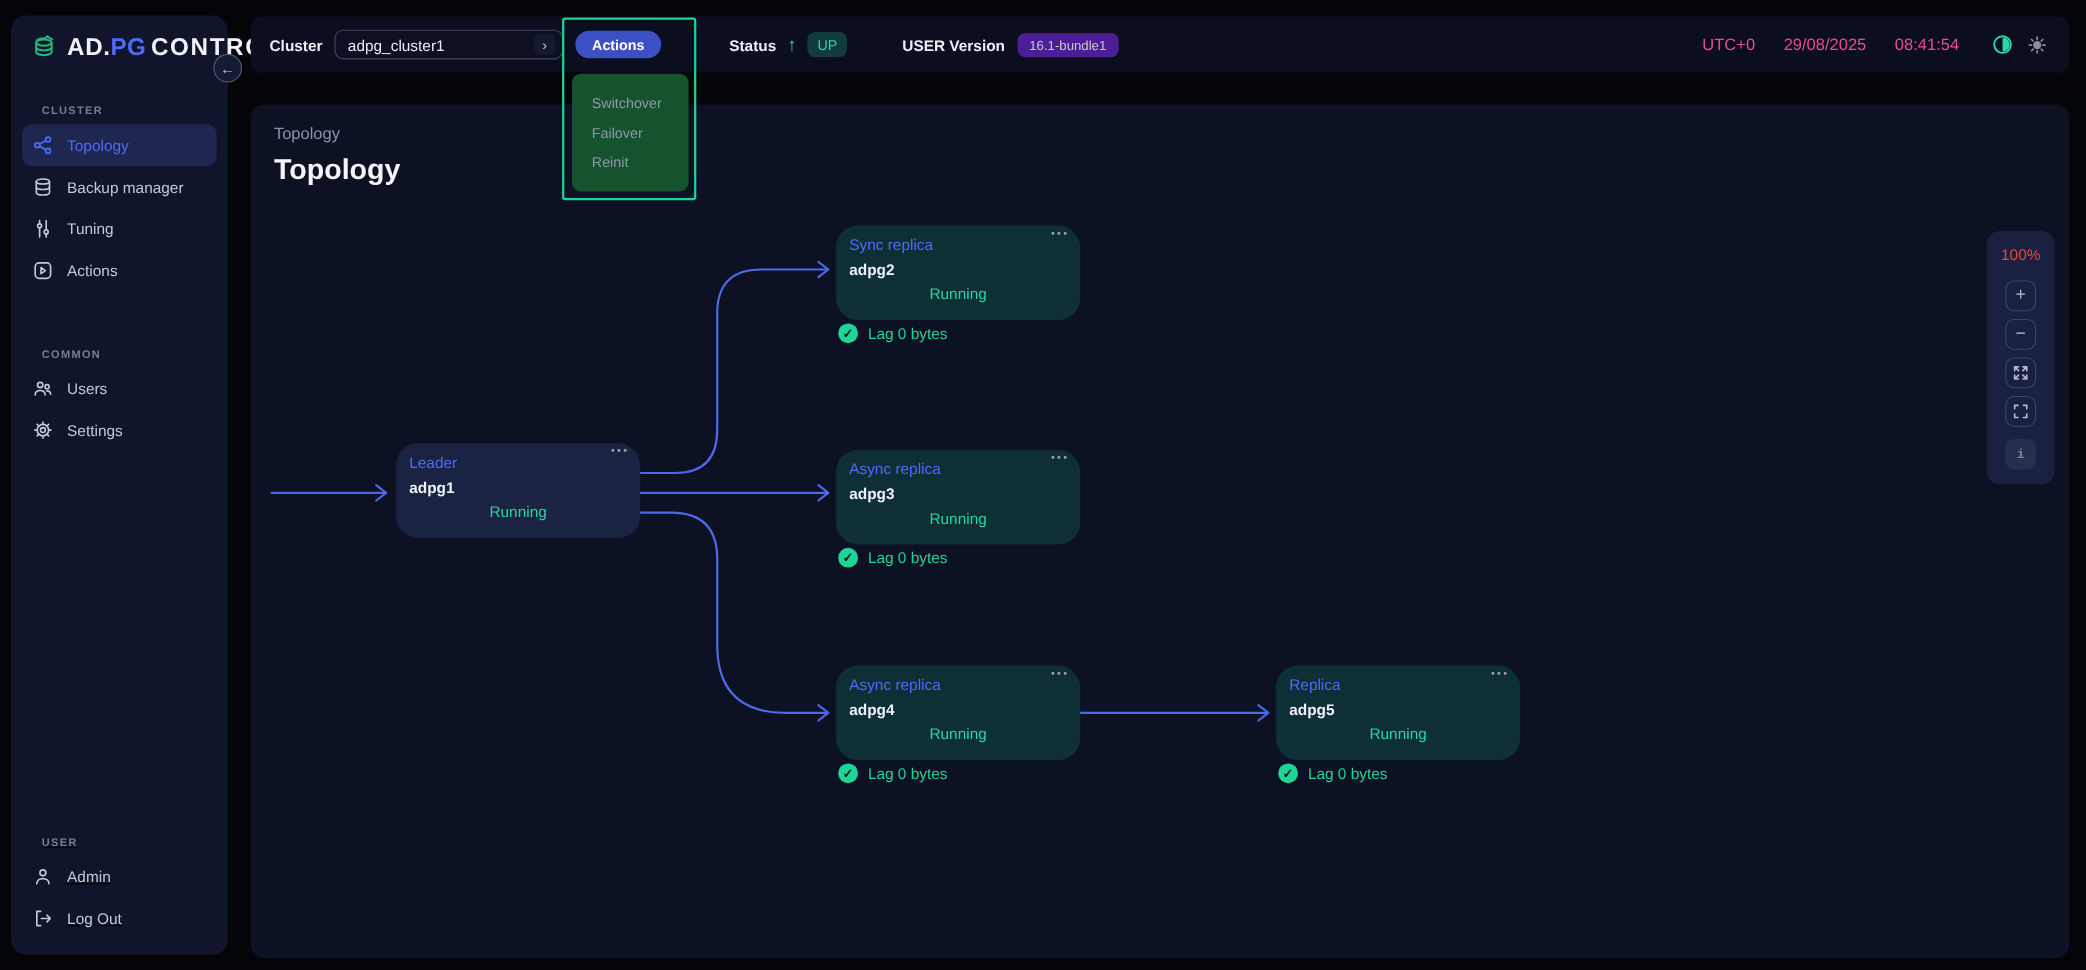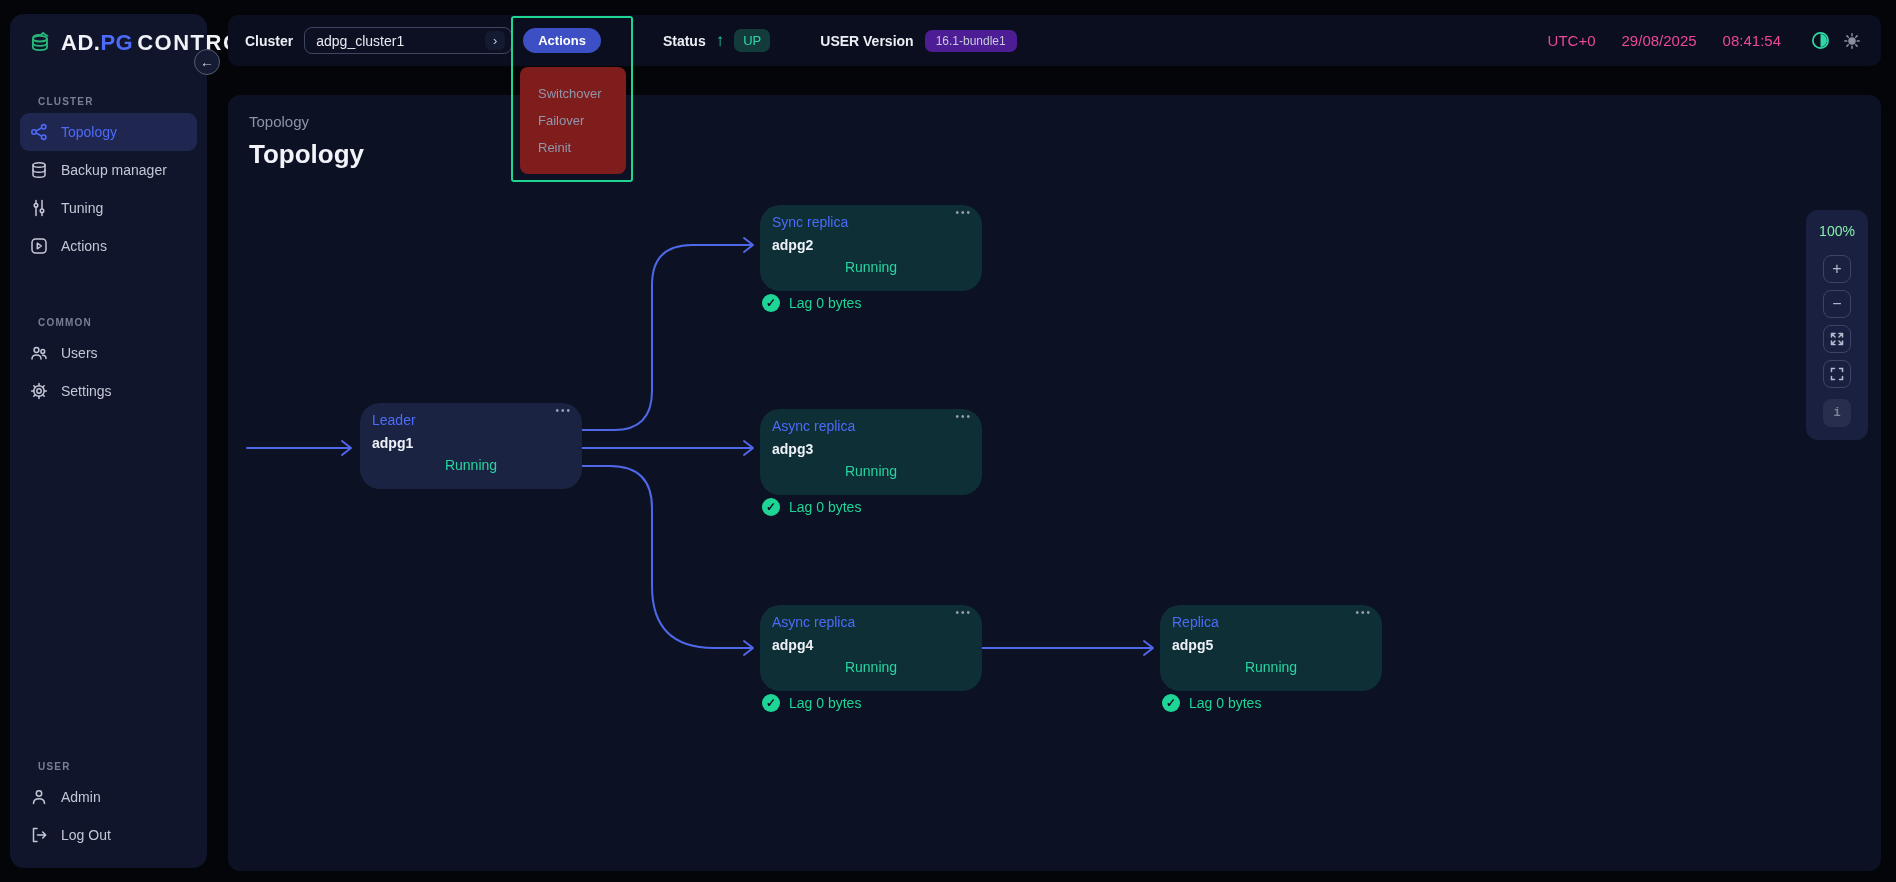--- a/index.html
+++ b/index.html
@@ -22,21 +22,21 @@
   .sec-cluster { margin-top:40px; }
   .sec-common { margin-top:52px; }
   .nav-list { margin-top:6px; }
   .nav-item { display:flex; align-items:center; gap:13px; height:38px; margin:0 10px;
               padding-left:10px; border-radius:9px; color:#c3c8d6; font-size:14px;
               font-weight:500; cursor:pointer; }
   .nav-item .nicon { width:18px; height:18px; flex:0 0 18px; display:flex; }
   .nav-item svg { stroke:#c3c8d6; }
   .nav-item.active { background:#1f2650; color:#4d6bfa; }
   .nav-item.active svg { stroke:#4d6bfa; }
-  .user-block { position:absolute; left:0; right:16px; bottom:14px; }
+  .user-block { position:absolute; left:0; right:16px; bottom:14px;text-decoration:underline; }
 
   
   .topbar { position:absolute; left:228px; top:15px; width:1653px; height:51px;
             background:#0a0e1e; border-radius:10px; display:flex; align-items:center;
             padding:0 20px 0 17px; }
   .tb-label { color:#eceef5; font-size:14px; font-weight:700; }
   .cluster-select { margin-left:11px; width:208px; height:27px; border:1px solid #3e4663;
                     border-radius:8px; background:#0c1022; display:flex; align-items:center;
                     justify-content:space-between; padding:0 6px 0 11px; cursor:pointer; }
   .cluster-select .val { color:#e8eaf2; font-size:14px; }
@@ -51,21 +51,21 @@
   .badge-up { margin-left:10px; background:#143b3c; color:#2ed8a6; font-size:13px;
               padding:4px 9px; border-radius:7px; }
   .ml-ver { margin-left:50px; }
   .badge-ver { margin-left:11px; background:#4c1d95; color:#c7cbd8; font-size:12px;
                padding:4px 11px; border-radius:7px; }
   .spacer { flex:1; }
   .tb-time { color:#ec4899; font-size:15px; margin-left:26px; }
   .theme-icons { display:flex; align-items:center; gap:13px; margin-left:30px; }
 
   
-  .dropdown { position:absolute; left:520px; top:67px; width:106px; background:#7f1d1d;
+  .dropdown { position:absolute; left:520px; top:67px; width:106px; background:#14532d;
               border-radius:8px; padding:13px 0; z-index:40; }
   .dd-item { padding:6px 18px; color:#9096ac; font-size:13px; cursor:pointer; }
   .highlight-box { position:absolute; left:511px; top:16px; width:122px; height:166px;
                    border:2px solid #1ed692; border-radius:3px; z-index:50; pointer-events:none; }
 
   
   .main { position:absolute; left:228px; top:95px; width:1653px; height:776px;
           background:#0c1124; border-radius:12px; }
   .breadcrumb { position:absolute; left:21px; top:18px; color:#8d93a8; font-size:15px; }
   .page-title { position:absolute; left:21px; top:44px; color:#f2f4fa; font-size:26px;
@@ -94,21 +94,21 @@
                 align-items:center; justify-content:center; }
   #lag-adpg2 { left:534px; top:199px; }
   #lag-adpg3 { left:534px; top:403px; }
   #lag-adpg4 { left:534px; top:599px; }
   #lag-adpg5 { left:934px; top:599px; }
 
   
   .zoom-panel { position:absolute; left:1578px; top:115px; width:62px; height:230px;
                 background:#1a2040; border-radius:12px; display:flex; flex-direction:column;
                 align-items:center; padding-top:13px; }
-  .zoom-level { color:#86efac; font-size:14px; font-weight:500; margin-bottom:16px; }
+  .zoom-level { color:#ef4444; font-size:14px; font-weight:500; margin-bottom:16px; }
   .zbtn { width:28px; height:28px; border-radius:8px; border:1px solid #3c4468;
           background:transparent; color:#b6bcce; display:flex; align-items:center;
           justify-content:center; margin-bottom:7px; cursor:pointer; font-size:16px; }
   .zbtn svg { stroke:#b6bcce; }
   .zbtn.info { background:#272e4e; border:none; color:#7e8498; font-size:12px;
                font-weight:700; margin-top:4px; font-family:"Liberation Mono","DejaVu Sans Mono",monospace; }
 </style>
 </head>
 <body>
 

